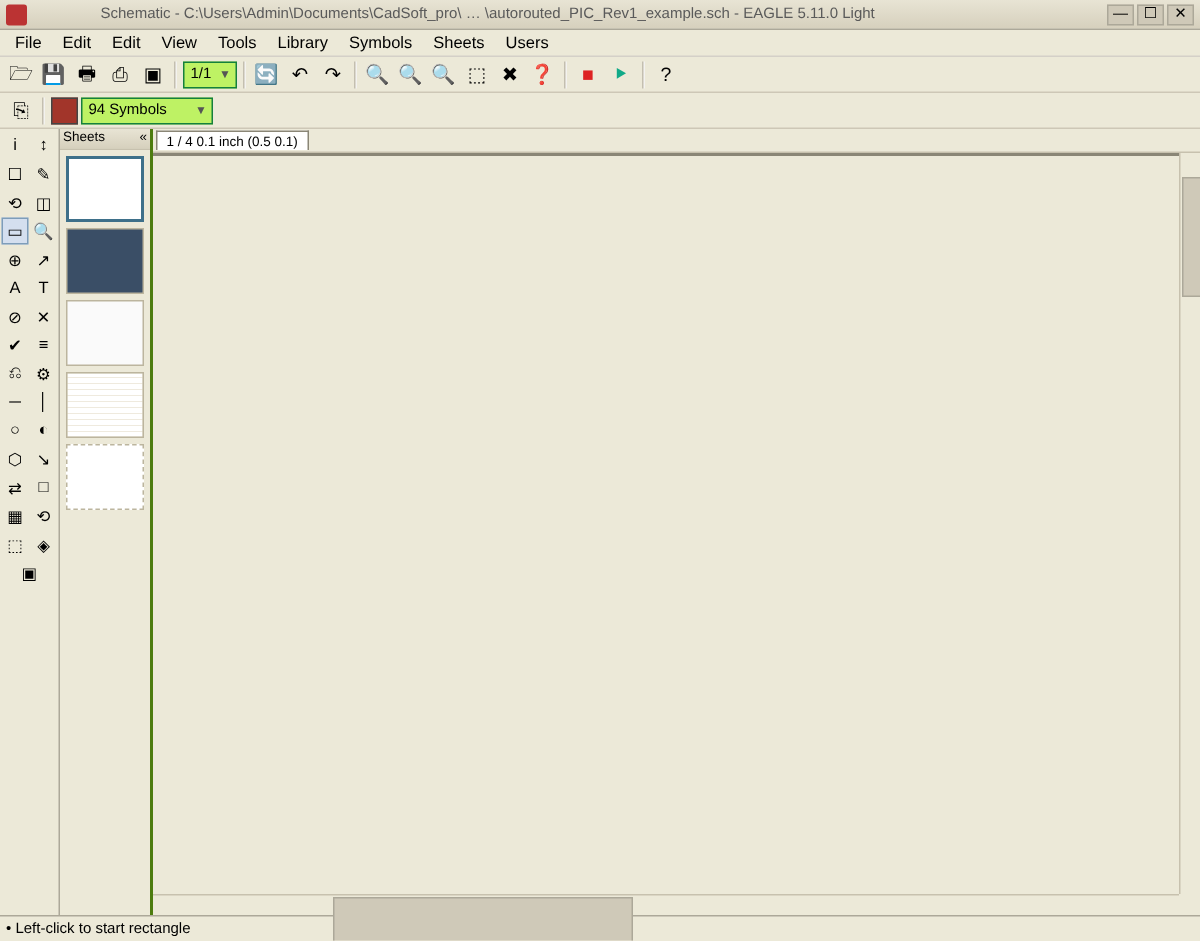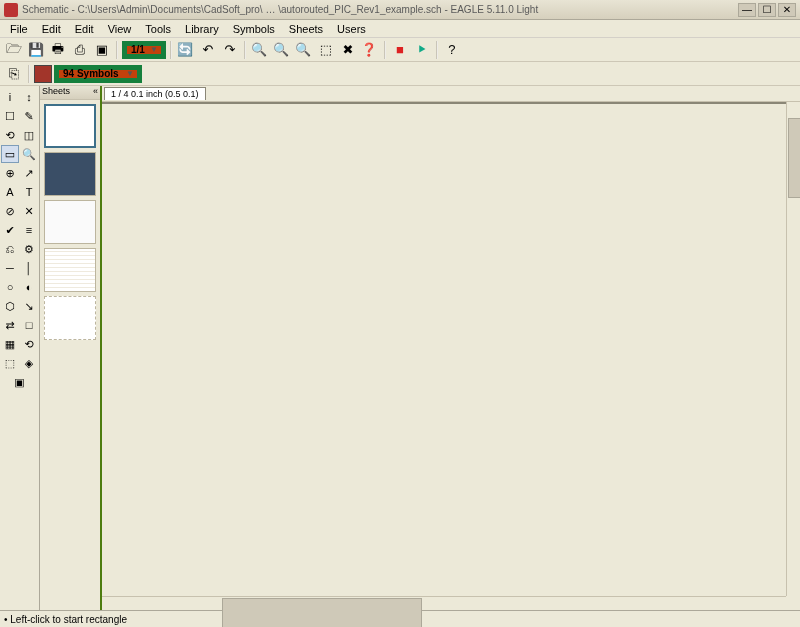--- a/index.html
+++ b/index.html
@@ -1,33 +1,33 @@
 <!DOCTYPE html>
 <html><head>
 <meta charset="utf-8">
 <style>
 * { margin:0; padding:0; box-sizing:border-box; }
 body { font-family: Tahoma, sans-serif; font-size: 11px; background:#ece9d8; width:800px; height:627px; overflow:hidden; }
 
 
 .titlebar { height:20px; background: linear-gradient(#e8e4d4,#d6d0bd); display:flex; align-items:center; padding:0 4px; border-bottom:1px solid #aca899; }
 .titlebar .icon { width:14px; height:14px; background:#b33; border-radius:2px; margin-right:4px; }
-.titlebar .text { flex:1; font-size:10px; color:#5a5a5a; overflow:hidden; white-space:nowrap; }
+.titlebar .text { flex:1; font-size:10px; color:#5a5a5a; overflow:hidden; white-space:nowrap;margin-left:45px; }
 .winbtn { display:flex; gap:2px; }
 .winbtn div { width:18px; height:14px; background:#cfc9b8; border:1px solid #aca899; font-size:10px; text-align:center; line-height:12px; cursor:pointer; }
 
 
 .menubar { height:18px; background:#ece9d8; display:flex; align-items:center; padding:0 4px; border-bottom:1px solid #d4d0c8; font-size:11px; gap:2px; }
 .menubar span { padding:2px 6px; cursor:pointer; }
 
 
 .toolbar { height:24px; background:#ece9d8; display:flex; align-items:center; padding:2px 4px; gap:2px; border-bottom:1px solid #cdc7b6; }
 .tbtn { width:20px; height:20px; border:1px solid transparent; display:flex; align-items:center; justify-content:center; font-size:13px; cursor:pointer; }
 .sep { width:2px; height:18px; background:linear-gradient(90deg,#b8b2a0,#fff); margin:0 2px; }
-.select { height:18px; border:5px solid #15803d; background:#c2410c; font-size:10px; padding:0 16px 0 4px; display:inline-flex; align-items:center; position:relative;font-weight:bold; }
+.select { height:18px; border:1px solid #15803d; background:#bef264; font-size:10px; padding:0 16px 0 4px; display:inline-flex; align-items:center; position:relative; }
 .select:after { content:"▼"; font-size:8px; position:absolute; right:3px; color:#555; }
 
 
 .tb2 .colorbox { width:18px; height:18px; background:#a2352a; border:1px solid #444; }
 
 
 .main { display:flex; height:calc(627px - 20px - 18px - 24px - 24px - 17px); }
 .tool-palette { width:40px; background:#ece9d8; border-right:1px solid #aca899; display:flex; flex-wrap:wrap; align-content:flex-start; padding:2px 0; gap:1px; justify-content:center; }
 .tool-palette .tbtn { width:18px; height:18px; font-size:11px; }
 .tool-palette .tbtn.sel { background:#d4dfef; border-color:#7e9db9; }

